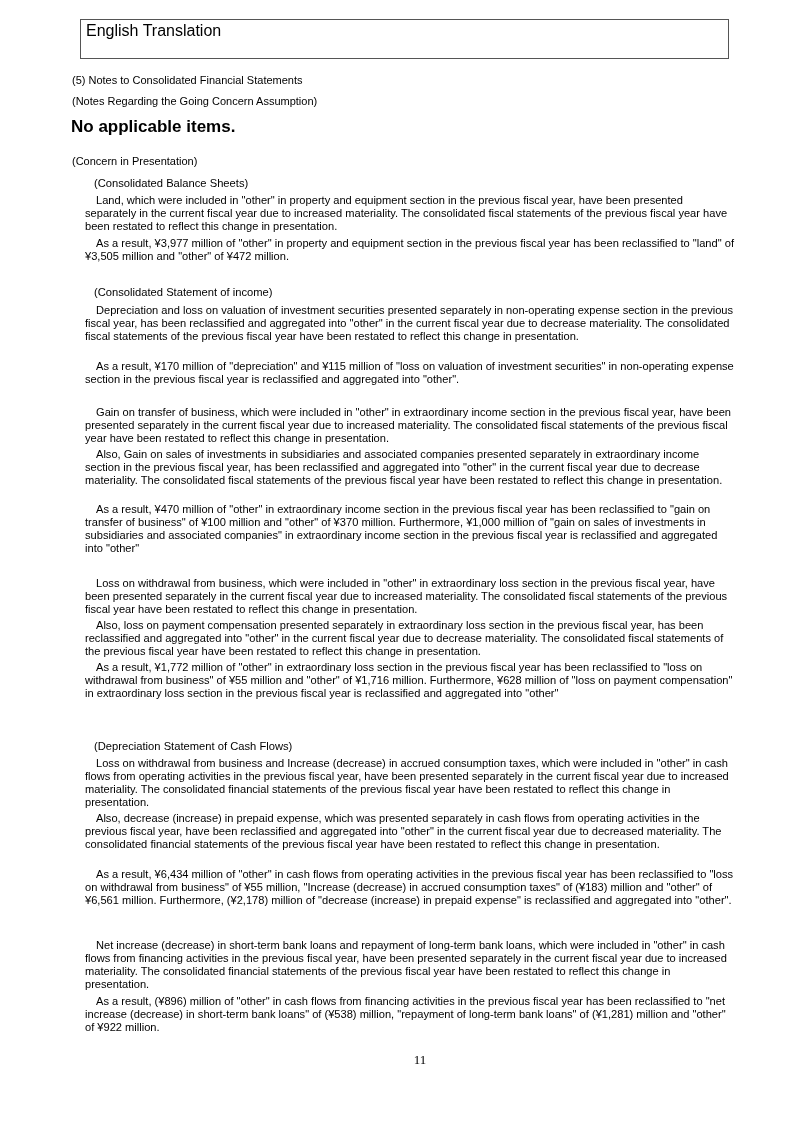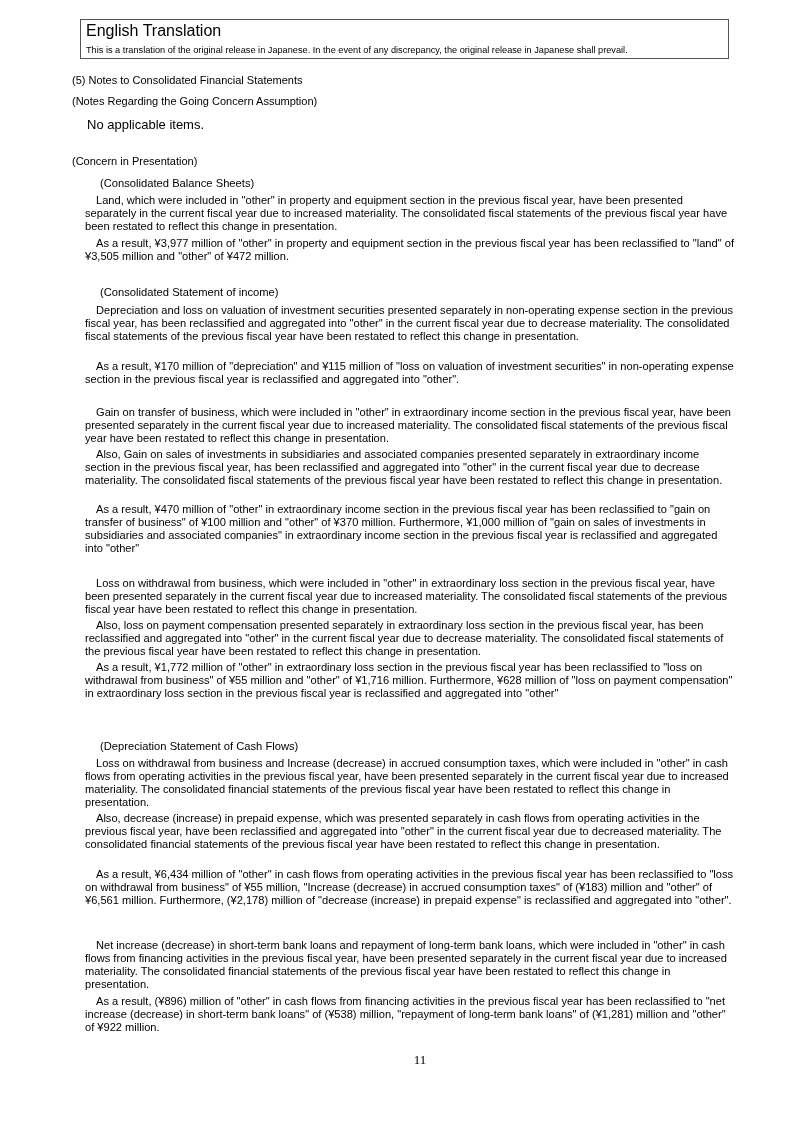--- a/index.html
+++ b/index.html
@@ -7,37 +7,36 @@
     width: 800px; height: 1131px; position: relative; overflow: hidden;
     font-family: "Liberation Sans", sans-serif; color: #000;
   }
   .banner {
     position: absolute; left: 80px; top: 19px; width: 649px; height: 40px;
     border: 1px solid #555; box-sizing: border-box;
   }
   .banner-title { position: absolute; left: 5px; top: 2px; font-size: 16px; }
   .banner-note { position: absolute; left: 5px; top: 25px; font-size: 9.2px; }
   .h1 { position: absolute; left: 72px; font-size: 11px; }
-  .h3 { position: absolute; left: 100px; font-size: 11.2px; }
-  .plain { position: absolute; left: 87px; font-size: 13px; }
+  .h3 { position: absolute; left: 94px; font-size: 11.2px; }
+  .plain { position: absolute; left: 71px; font-size: 17px; font-weight: bold; }
   .para {
     position: absolute; left: 85px; width: 650px; font-size: 11.1px; line-height: 13px;
     text-indent: 11px; margin: 0;
   }
   .pageno {
     position: absolute; left: 0; width: 800px; top: 1052px; text-align: center;
     font-family: "Liberation Serif", serif; font-size: 13px; padding-left: 20px;
   }
 </style>
 </head>
 <body>
 
 <div class="banner">
   <div class="banner-title">English Translation</div>
-  <div class="banner-note">This is a translation of the original release in Japanese. In the event of any discrepancy, the original release in Japanese shall prevail.</div>
 </div>
 
 <div class="h1" style="top:74px">(5) Notes to Consolidated Financial Statements</div>
 <div class="h1" style="top:95px">(Notes Regarding the Going Concern Assumption)</div>
 <div class="plain" style="top:117px">No applicable items.</div>
 
 <div class="h1" style="top:155px">(Concern in Presentation)</div>
 
 <div class="h3" style="top:177px">(Consolidated Balance Sheets)</div>
 <p class="para" style="top:194px">Land, which were included in "other" in property and equipment section in the previous fiscal year, have been presented separately in the current fiscal year due to increased materiality. The consolidated fiscal statements of the previous fiscal year have been restated to reflect this change in presentation.</p>

